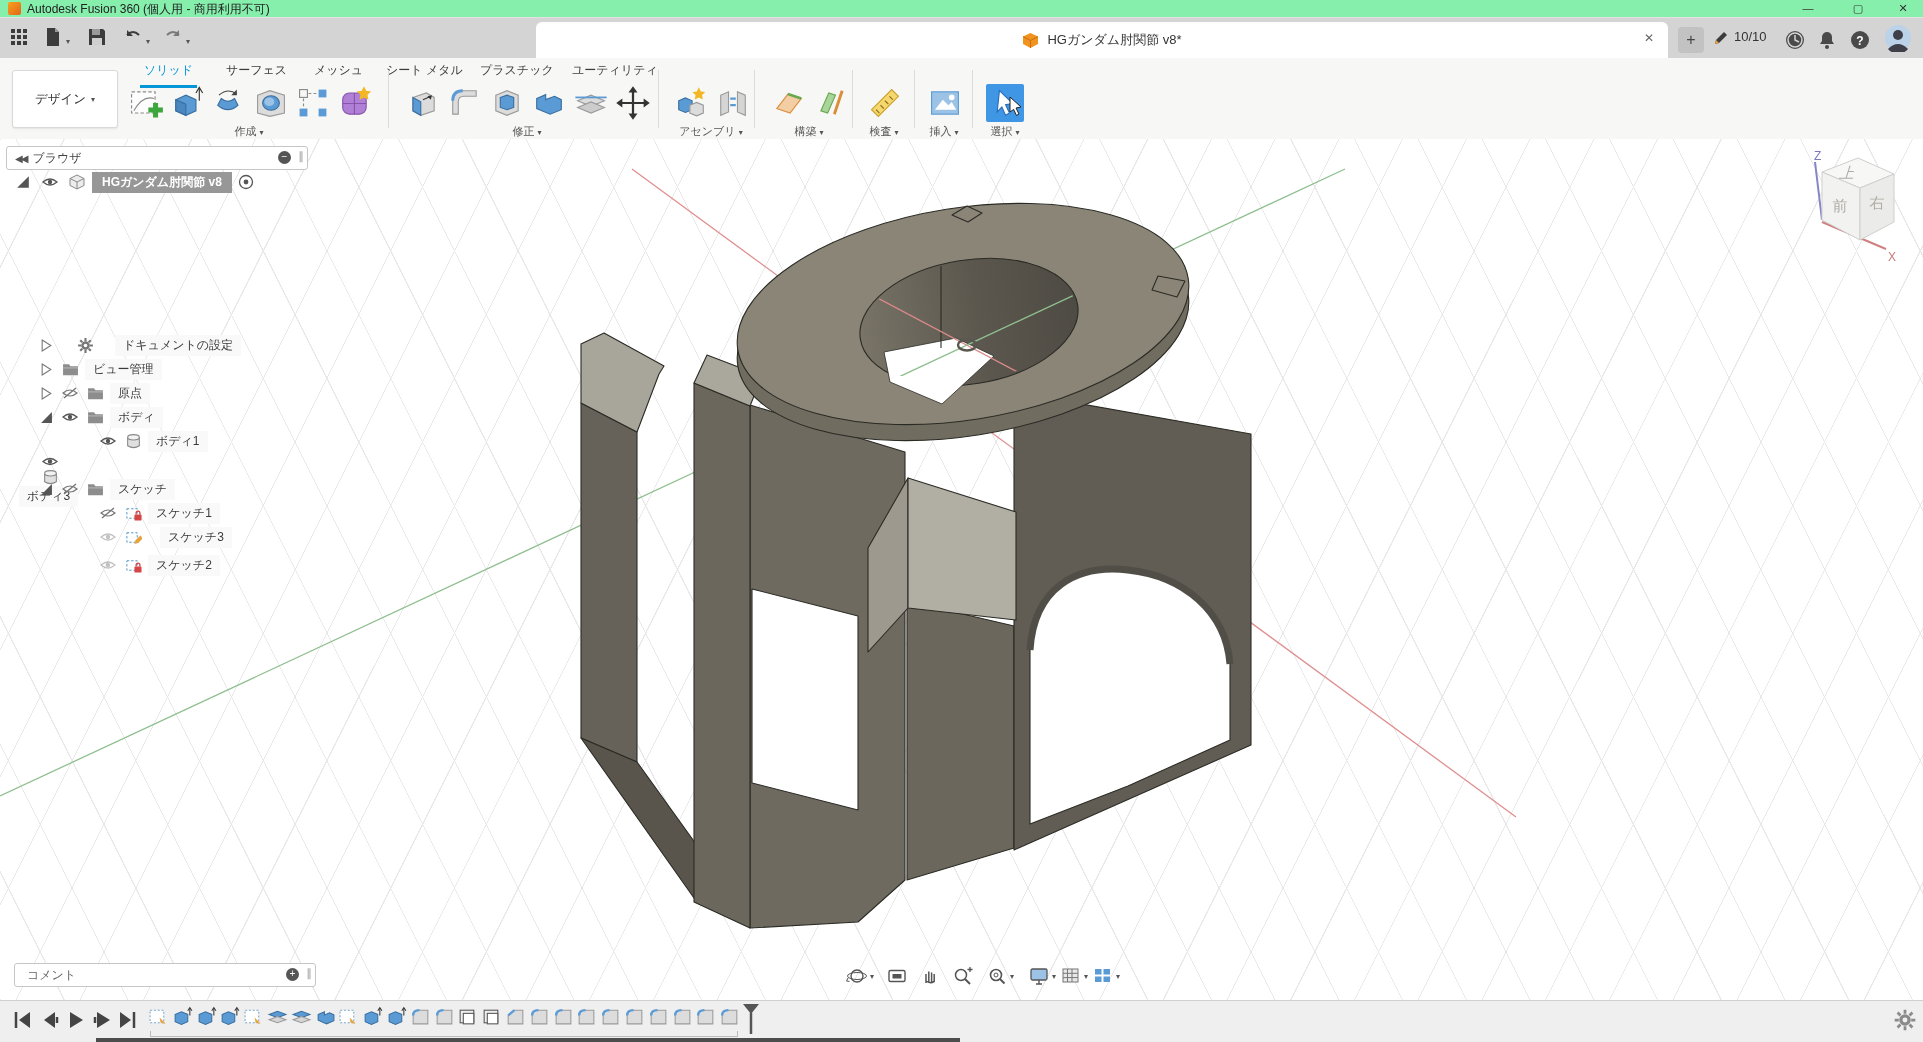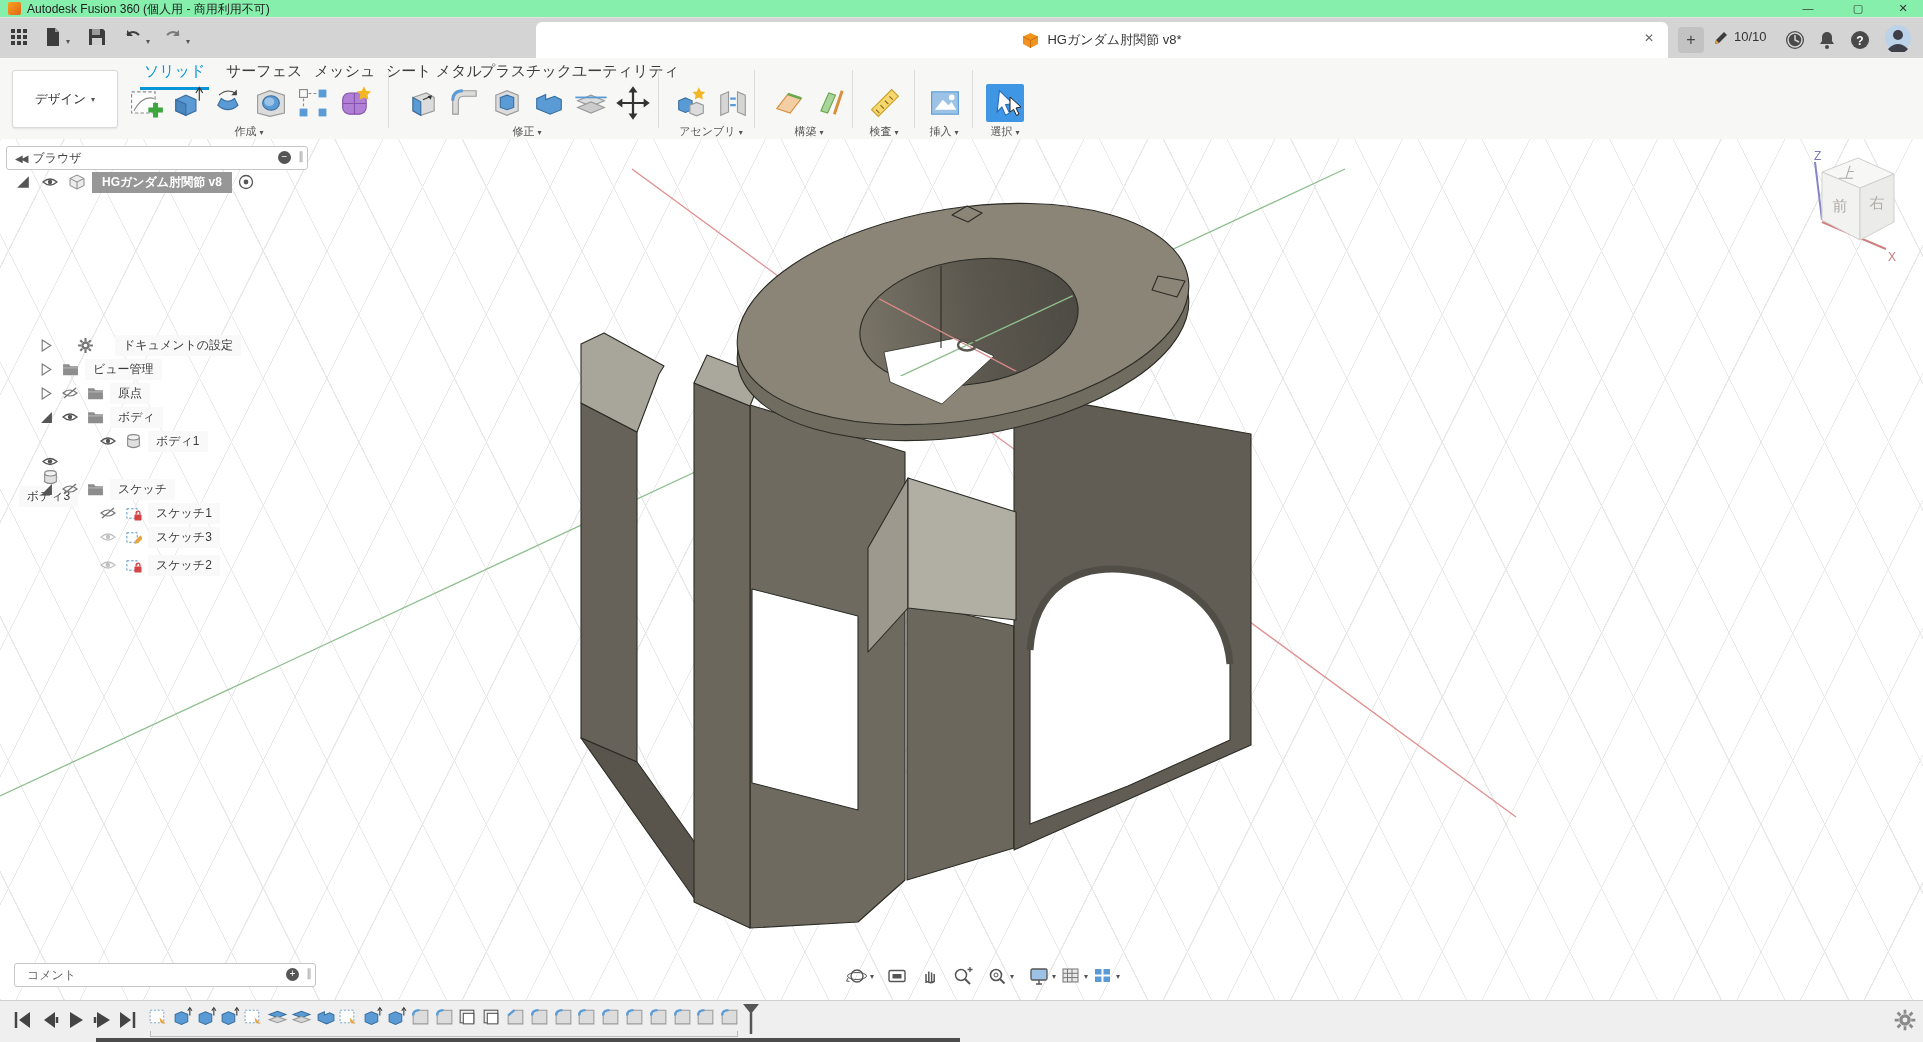--- a/index.html
+++ b/index.html
@@ -16,21 +16,21 @@
   .qat svg{width:22px;height:22px}
   .caret{font-size:8px;color:#555;vertical-align:middle}
   #doctab{left:536px;top:4px;width:1132px;height:36px;background:#fff;border-radius:6px 6px 0 0;display:flex;align-items:center;justify-content:center;gap:8px;font-size:13px;color:#333}
   #doctab-close{position:absolute;right:10px;top:9px;font-size:12px;color:#666;width:18px;text-align:center}
   #newtab{left:1678px;top:9px;width:26px;height:26px;background:#c2c2c2;border-radius:4px;text-align:center;line-height:25px;font-size:16px;color:#444}
   #editcount{left:1712px;top:11px;font-size:13px;color:#333;display:flex;align-items:flex-start;gap:4px}
   .hdr-ico{top:11px;width:22px;height:22px}
   
   #toolbar{left:0;top:58px;width:1923px;height:82px;background:#f7f7f6;border-bottom:1px solid #d0d0cf}
   #workspace{left:12px;top:12px;width:104px;height:56px;background:#fff;border:1px solid #d9d9d9;border-radius:3px;box-shadow:0 1px 2px rgba(0,0,0,.08);font-size:12.5px;color:#333;display:flex;align-items:center;justify-content:center;gap:5px}
-  .ribtab{top:2px;font-size:15px;color:#3c3c3c;padding:2px 4px 6px}
+  .ribtab{top:2px;font-size:12px;color:#3c3c3c;padding:2px 4px 6px}
   .ribtab.active{color:#0696d7;border-bottom:3px solid #0696d7}
   .tbtn{top:26px;width:38px;height:38px}
   .tbtn svg{width:38px;height:38px}
   .tbtn.hl{background:#3f96e4;border-radius:2px}
   .tsep{top:12px;width:1px;height:58px;background:#dcdcdb}
   .tlabel{top:66px;transform:translateX(-50%);font-size:11px;color:#555;white-space:nowrap}
   
   #canvas{left:0;top:139px;width:1923px;height:861px;background:#fff;background-image:
     repeating-linear-gradient(63.43deg,#e9e9e9 0 1px,transparent 1px 57px),
     repeating-linear-gradient(116.57deg,#e9e9e9 0 1px,transparent 1px 57px)}
@@ -457,21 +457,21 @@
       <div class="brow" style="left: 0px; top: 387px;">
         <span class="bic" style="position: relative; margin-left: 78px; width: 13px; height: 13px;"></span>
         <span class="bic" style="position: relative; margin-left: 9px;"><svg viewBox="0 0 16 12" opacity="0.35">
             <path d="M1 6 Q8 0 15 6 Q8 12 1 6 Z" fill="none" stroke="#555" stroke-width="1.3"></path>
             <circle cx="8" cy="6" r="2.2" fill="#555"></circle>
           </svg></span>
         <span class="bic" style="position: relative; margin-left: 9px; width: 17px; height: 17px;"><svg viewBox="0 0 18 18">
             <rect x="2" y="4" width="11" height="10" fill="#fff" stroke="#4a90c4" stroke-dasharray="2.5 2"></rect>
             <path d="M10 16 l1.2-4 5-5 2.8 2.8 -5 5 Z" fill="#e8a33d"></path>
           </svg></span>
-        <span class="lbl" style="margin-left: 6px;">スケッチ3</span>
+        <span class="lbl" style="margin-left: 18px;">スケッチ3</span>
       </div>
       <div class="brow" style="left: 0px; top: 415px;">
         <span class="bic" style="position: relative; margin-left: 78px; width: 13px; height: 13px;"></span>
         <span class="bic" style="position: relative; margin-left: 9px;"><svg viewBox="0 0 16 12" opacity="0.35">
             <path d="M1 6 Q8 0 15 6 Q8 12 1 6 Z" fill="none" stroke="#555" stroke-width="1.3"></path>
             <circle cx="8" cy="6" r="2.2" fill="#555"></circle>
           </svg></span>
         <span class="bic" style="position: relative; margin-left: 9px; width: 17px; height: 17px;"><svg viewBox="0 0 18 18">
             <rect x="2" y="4" width="11" height="10" fill="#fff" stroke="#4a90c4" stroke-dasharray="2.5 2"></rect>
             <rect x="10" y="10" width="7.5" height="6.5" rx="1" fill="#d64545"></rect>

